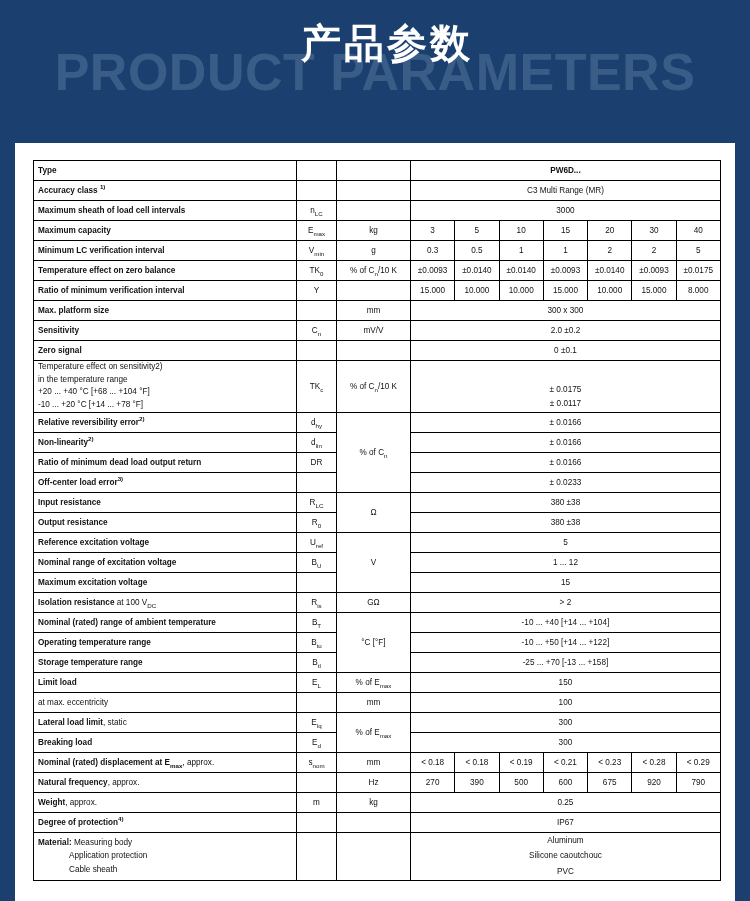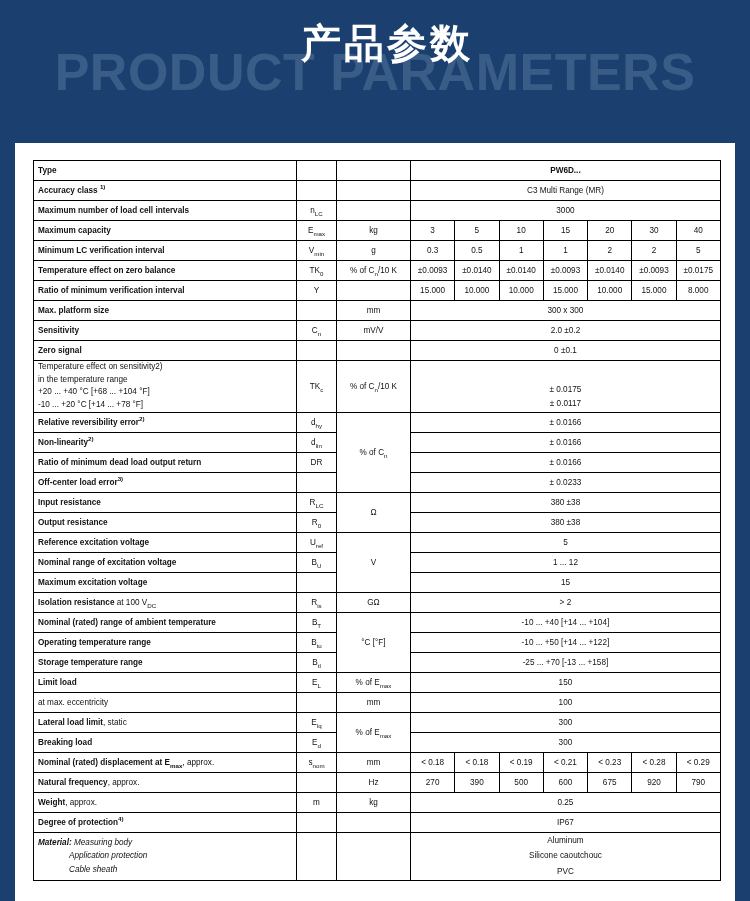--- a/index.html
+++ b/index.html
@@ -106,21 +106,21 @@
   td.name { text-align: left; font-weight: bold; }
   td.name .reg { font-weight: normal; }
   td.val  { text-align: center; font-weight: normal; }
 
   .tall-temp { height: 62px; }
   .tall-mat  { height: 54px; }
 
   sup { font-size: 6.2px; vertical-align: super; line-height: 0; }
   sub { font-size: 6.2px; vertical-align: sub; line-height: 0; }
 
-  .mat-lines { font-weight: normal; line-height: 1.65; font-style: italic; }
+  .mat-lines { font-weight: normal; line-height: 1.65; }
   .mat-lines b { font-weight: bold; }
   .mat-indent { padding-left: 31px; display: inline-block; }
 
   .temp-block { line-height: 1.55; }
   .temp-block .b { font-weight: normal; }
   .temp-block .n { font-weight: normal; }
 
   .val-multi { line-height: 1.9; }
 </style>
 </head>
@@ -155,21 +155,21 @@
       </tr>
 
       <tr>
         <td class="name"><span>Accuracy class</span> <sup>1)</sup></td>
         <td class="c-sym"></td>
         <td class="c-unit"></td>
         <td class="val" colspan="7">C3 Multi Range (MR)</td>
       </tr>
 
       <tr>
-        <td class="name">Maximum number of load cell intervals</td>
+        <td class="name">Maximum sheath of load cell intervals</td>
         <td class="c-sym">n<sub>LC</sub></td>
         <td class="c-unit"></td>
         <td class="val" colspan="7">3000</td>
       </tr>
 
       <tr>
         <td class="name">Maximum capacity</td>
         <td class="c-sym">E<sub>max</sub></td>
         <td class="c-unit">kg</td>
         <td class="val">3</td>

